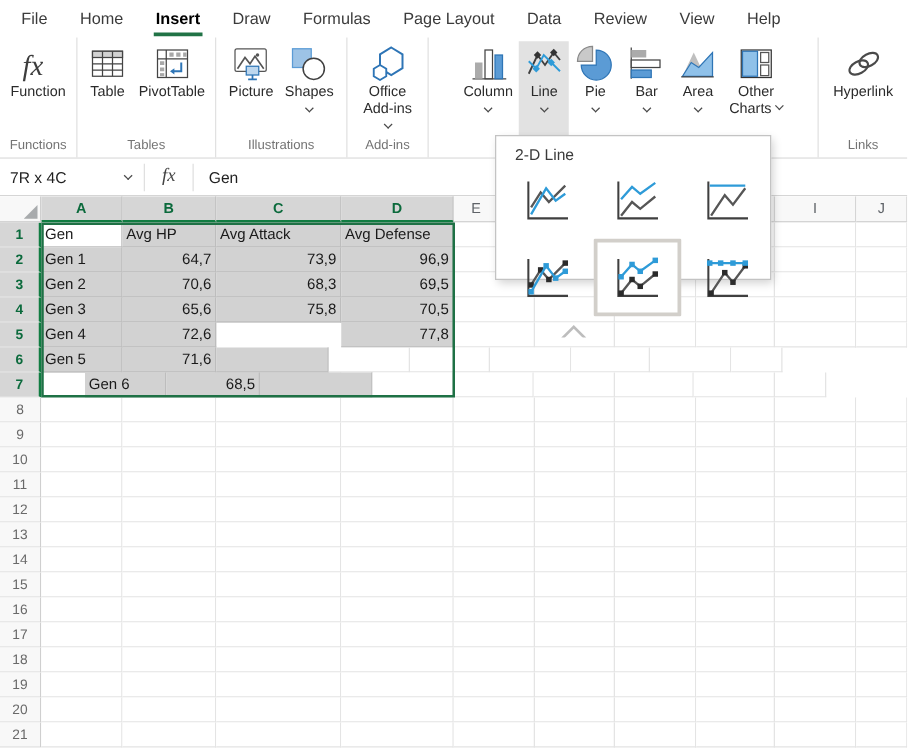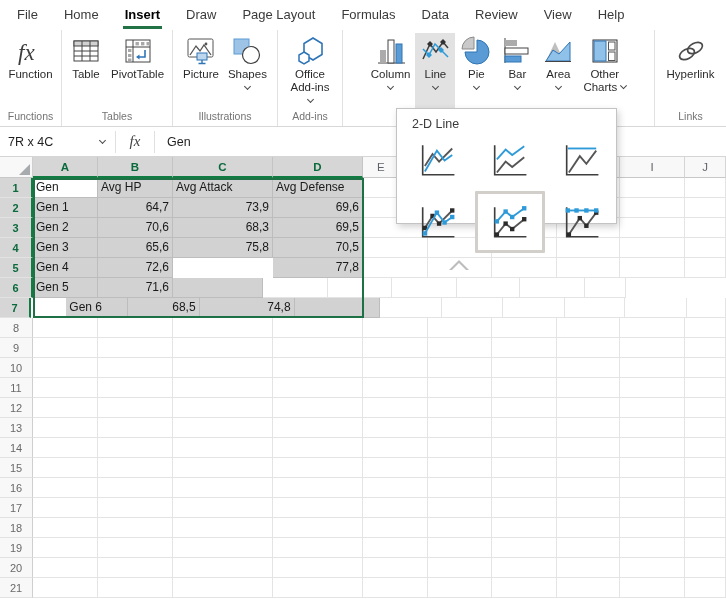--- a/index.html
+++ b/index.html
@@ -77,22 +77,22 @@
 </head>
 <body>
 
 <div id="app">
 
   <div id="tabbar">
     <div class="tab">File</div>
     <div class="tab">Home</div>
     <div class="tab active">Insert</div>
     <div class="tab">Draw</div>
+    <div class="tab">Formulas</div>
     <div class="tab">Page Layout</div>
-    <div class="tab">Formulas</div>
     <div class="tab">Data</div>
     <div class="tab">Review</div>
     <div class="tab">View</div>
     <div class="tab">Help</div>
   </div>
 
   <div id="ribbon">
 
     <div class="rgroup" style="width:62px">
       <div class="rbuttons">
@@ -290,21 +290,21 @@
           <div class="cell" style="width: 65px;"></div>
           <div class="cell" style="width: 63px;"></div>
           <div class="cell" style="width: 65px;"></div>
           <div class="cell" style="width: 41px;"></div>
         </div>
         <div class="grow">
           <div class="rowh sel">2</div>
           <div class="cell scell" style="width: 65px;">Gen 1</div>
           <div class="cell scell num" style="width: 75px;">64,7</div>
           <div class="cell scell num" style="width: 100px;">73,9</div>
-          <div class="cell scell num" style="width: 90px;">69,6</div>
+          <div class="cell scell num" style="width: 90px;">96,9</div>
           <div class="cell" style="width: 65px;"></div>
           <div class="cell" style="width: 64px;"></div>
           <div class="cell" style="width: 65px;"></div>
           <div class="cell" style="width: 63px;"></div>
           <div class="cell" style="width: 65px;"></div>
           <div class="cell" style="width: 41px;"></div>
         </div>
         <div class="grow">
           <div class="rowh sel">3</div>
           <div class="cell scell" style="width: 65px;">Gen 2</div>
@@ -353,21 +353,20 @@
           <div class="cell" style="width: 64px;"></div>
           <div class="cell" style="width: 65px;"></div>
           <div class="cell" style="width: 63px;"></div>
           <div class="cell" style="width: 65px;"></div>
           <div class="cell" style="width: 41px;"></div>
         </div>
         <div class="grow">
           <div class="rowh sel">7</div>
           <div class="cell scell" style="width: 65px; margin-left: 35px;">Gen 6</div>
           <div class="cell scell num" style="width: 75px;">68,5</div>
-          <div class="cell scell num" style="width: 100px;">74,8</div>
           <div class="cell scell" style="width: 90px;"></div>
           <div class="cell" style="width: 65px;"></div>
           <div class="cell" style="width: 64px;"></div>
           <div class="cell" style="width: 65px;"></div>
           <div class="cell" style="width: 63px;"></div>
           <div class="cell" style="width: 65px;"></div>
           <div class="cell" style="width: 41px;"></div>
         </div>
         <div class="grow">
           <div class="rowh">8</div>

